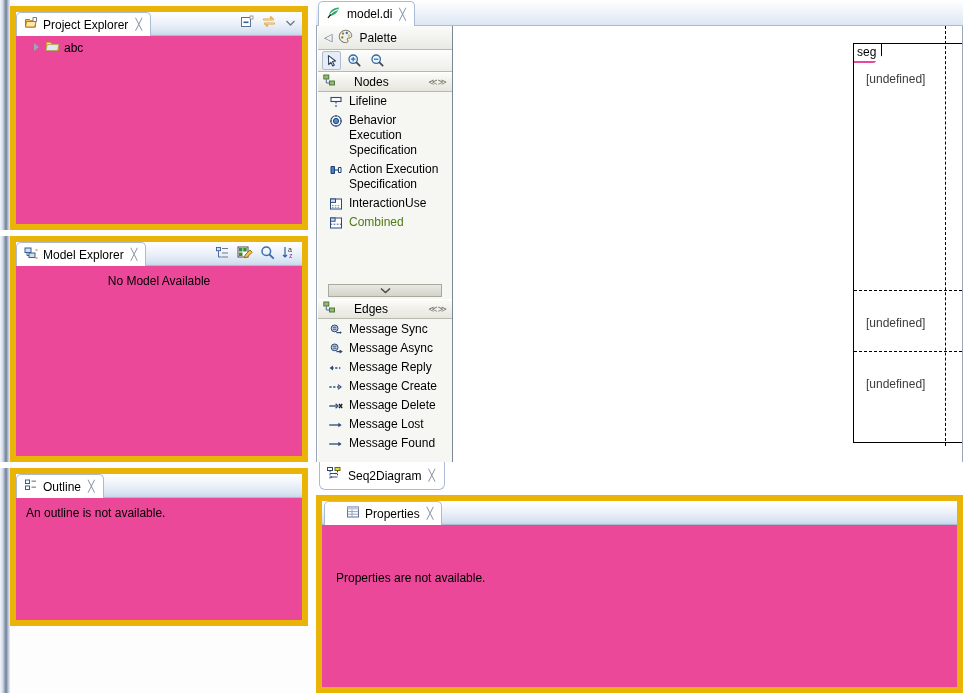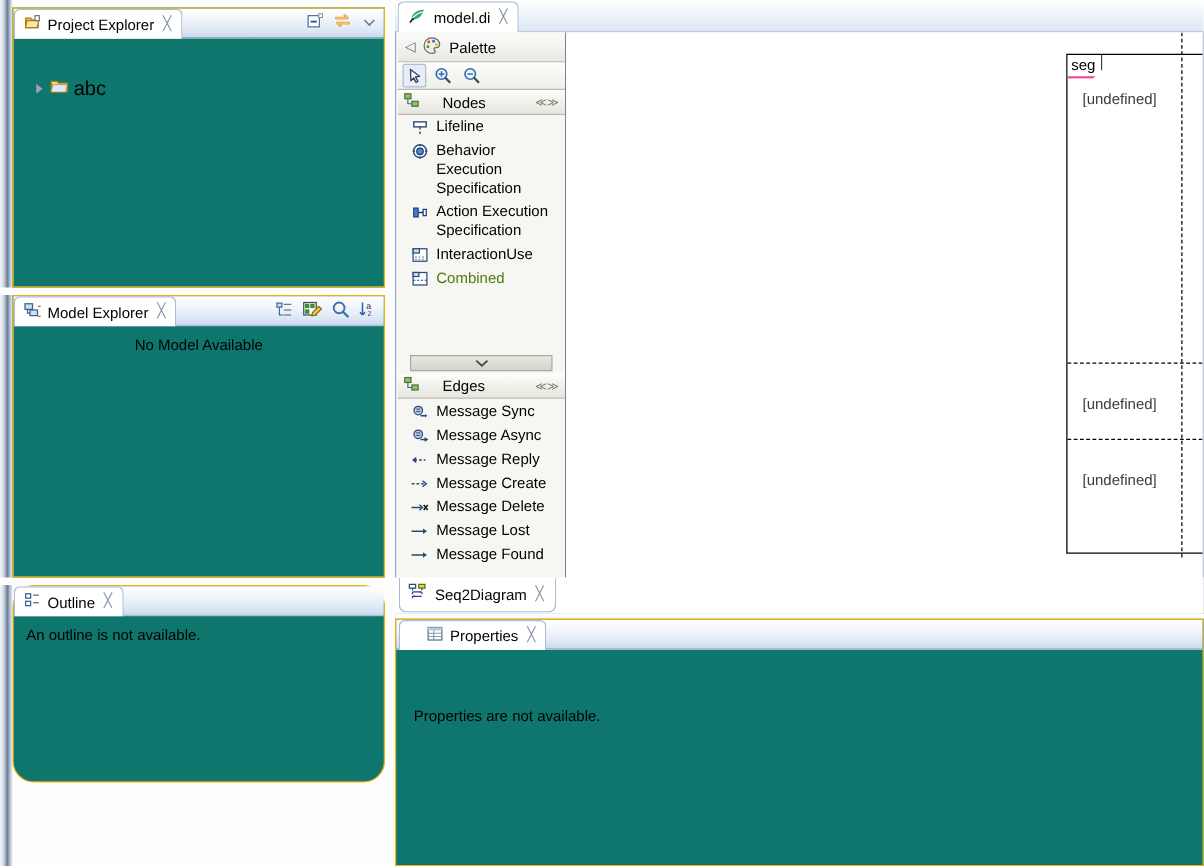--- a/index.html
+++ b/index.html
@@ -19,22 +19,22 @@
     position: absolute; left: 0; top: 0; width: 10px; height: 693px;
     background: linear-gradient(to right, #f4f7fb 0%, #cfd9e6 28%, #6f7f95 60%, #b9c5d6 82%, #e9eef5 100%);
   }
   .edge-gap {
     position: absolute; left: 0; width: 10px; background: #ffffff;
   }
 
   
   .view {
     position: absolute;
-    background: #0f766e;
-    border: 1px solid #eab308;
+    background: #ec4899;
+    border: 6px solid #eab308;
   }
   .view-tabbar {
     position: relative;
     height: 24px;
     background: linear-gradient(to bottom, #ffffff 0%, #eef3fa 45%, #d6e2f1 88%, #c8d7ea 100%);
     border-bottom: 1px solid #a9bcd4;
   }
   .view-tab {
     position: absolute; left: 0; top: 0;
     height: 24px;
@@ -57,21 +57,21 @@
     position: absolute; right: 5px; top: 0; height: 24px;
     display: flex; align-items: center; gap: 7px;
   }
   .view-body { position: absolute; left: 0; right: 0; top: 24px; bottom: 0; overflow: hidden; }
   .view-msg { padding: 8px 10px; font-size: 12px; color: #000; }
   .view-msg.center { text-align: center; }
 
   
   .tree-row {
     display: flex; align-items: center; gap: 4px;
-    padding: 3px 0 3px 16px; font-size: 16px; margin-top: 28px;
+    padding: 3px 0 3px 16px; font-size: 12px;
   }
   .twisty {
     width: 9px; height: 9px; position: relative; flex: none;
   }
   .twisty::before {
     content: ""; position: absolute; left: 2px; top: 0;
     border-left: 5px solid #9aa7b8;
     border-top: 4.5px solid transparent;
     border-bottom: 4.5px solid transparent;
   }
@@ -316,21 +316,21 @@
             <text x="7" y="13" font-size="7" font-family="sans-serif" fill="#8a2bb0">z</text>
           </svg>
         </span>
       </div>
     </div>
     <div class="view-body">
       <div class="view-msg center">No Model Available</div>
     </div>
   </div>
 
-  <div class="view" style="left:10px; top:468px; width:298px; height:158px;border-radius:17px;">
+  <div class="view" style="left:10px; top:468px; width:298px; height:158px;">
     <div class="view-tabbar">
       <div class="view-tab">
         <span>
           <svg width="14" height="14" viewBox="0 0 14 14">
             <rect x="1.5" y="2" width="4" height="3.5" fill="#ffffff" stroke="#3b5f90" stroke-width="1"></rect>
             <rect x="1.5" y="8" width="4" height="3.5" fill="#ffffff" stroke="#3b5f90" stroke-width="1"></rect>
             <rect x="7.5" y="2.6" width="4.5" height="1.1" fill="#6c7a8c"></rect>
             <rect x="7.5" y="8.6" width="4.5" height="1.1" fill="#6c7a8c"></rect>
           </svg>
         </span>

